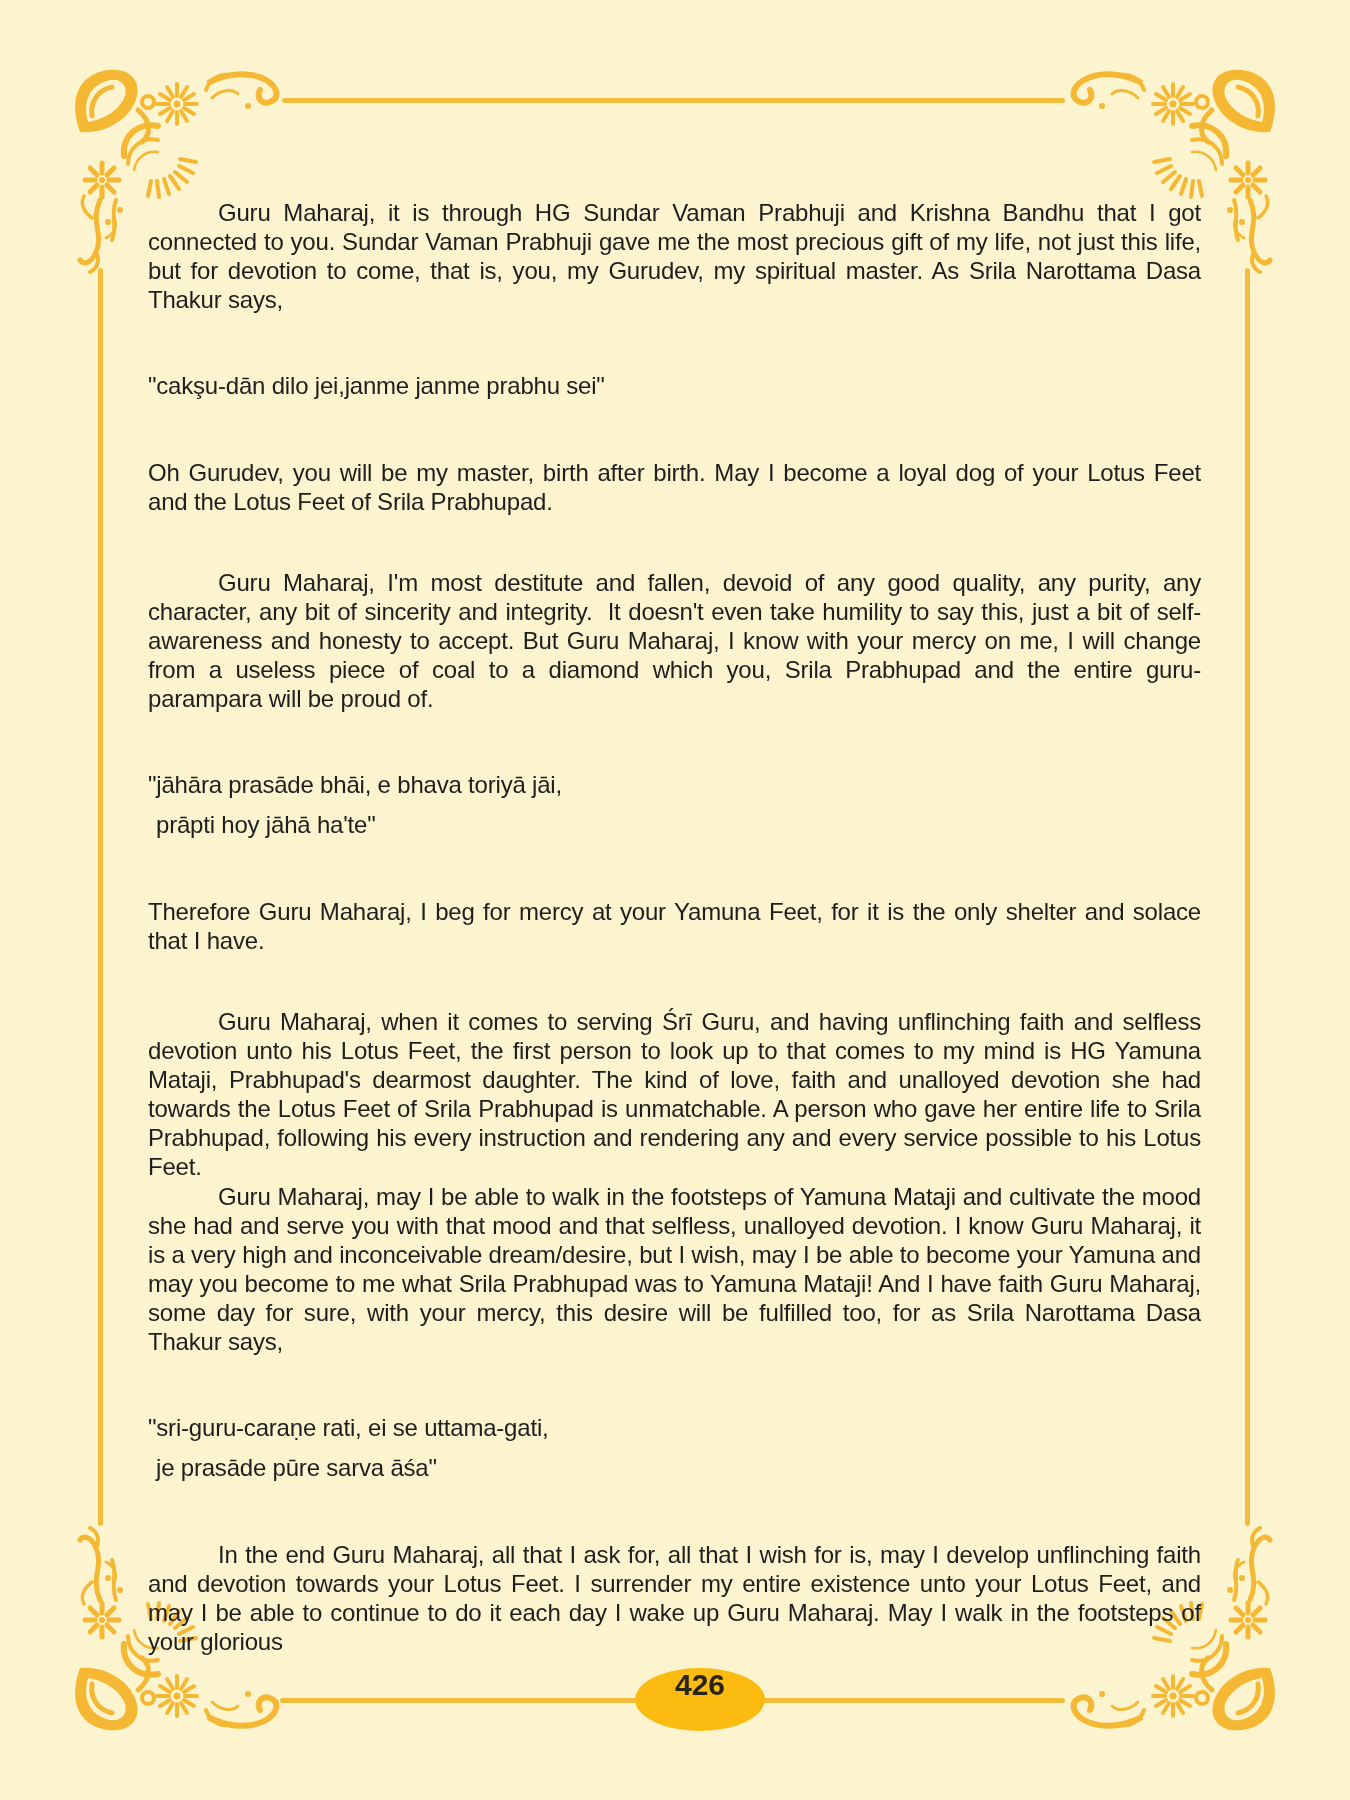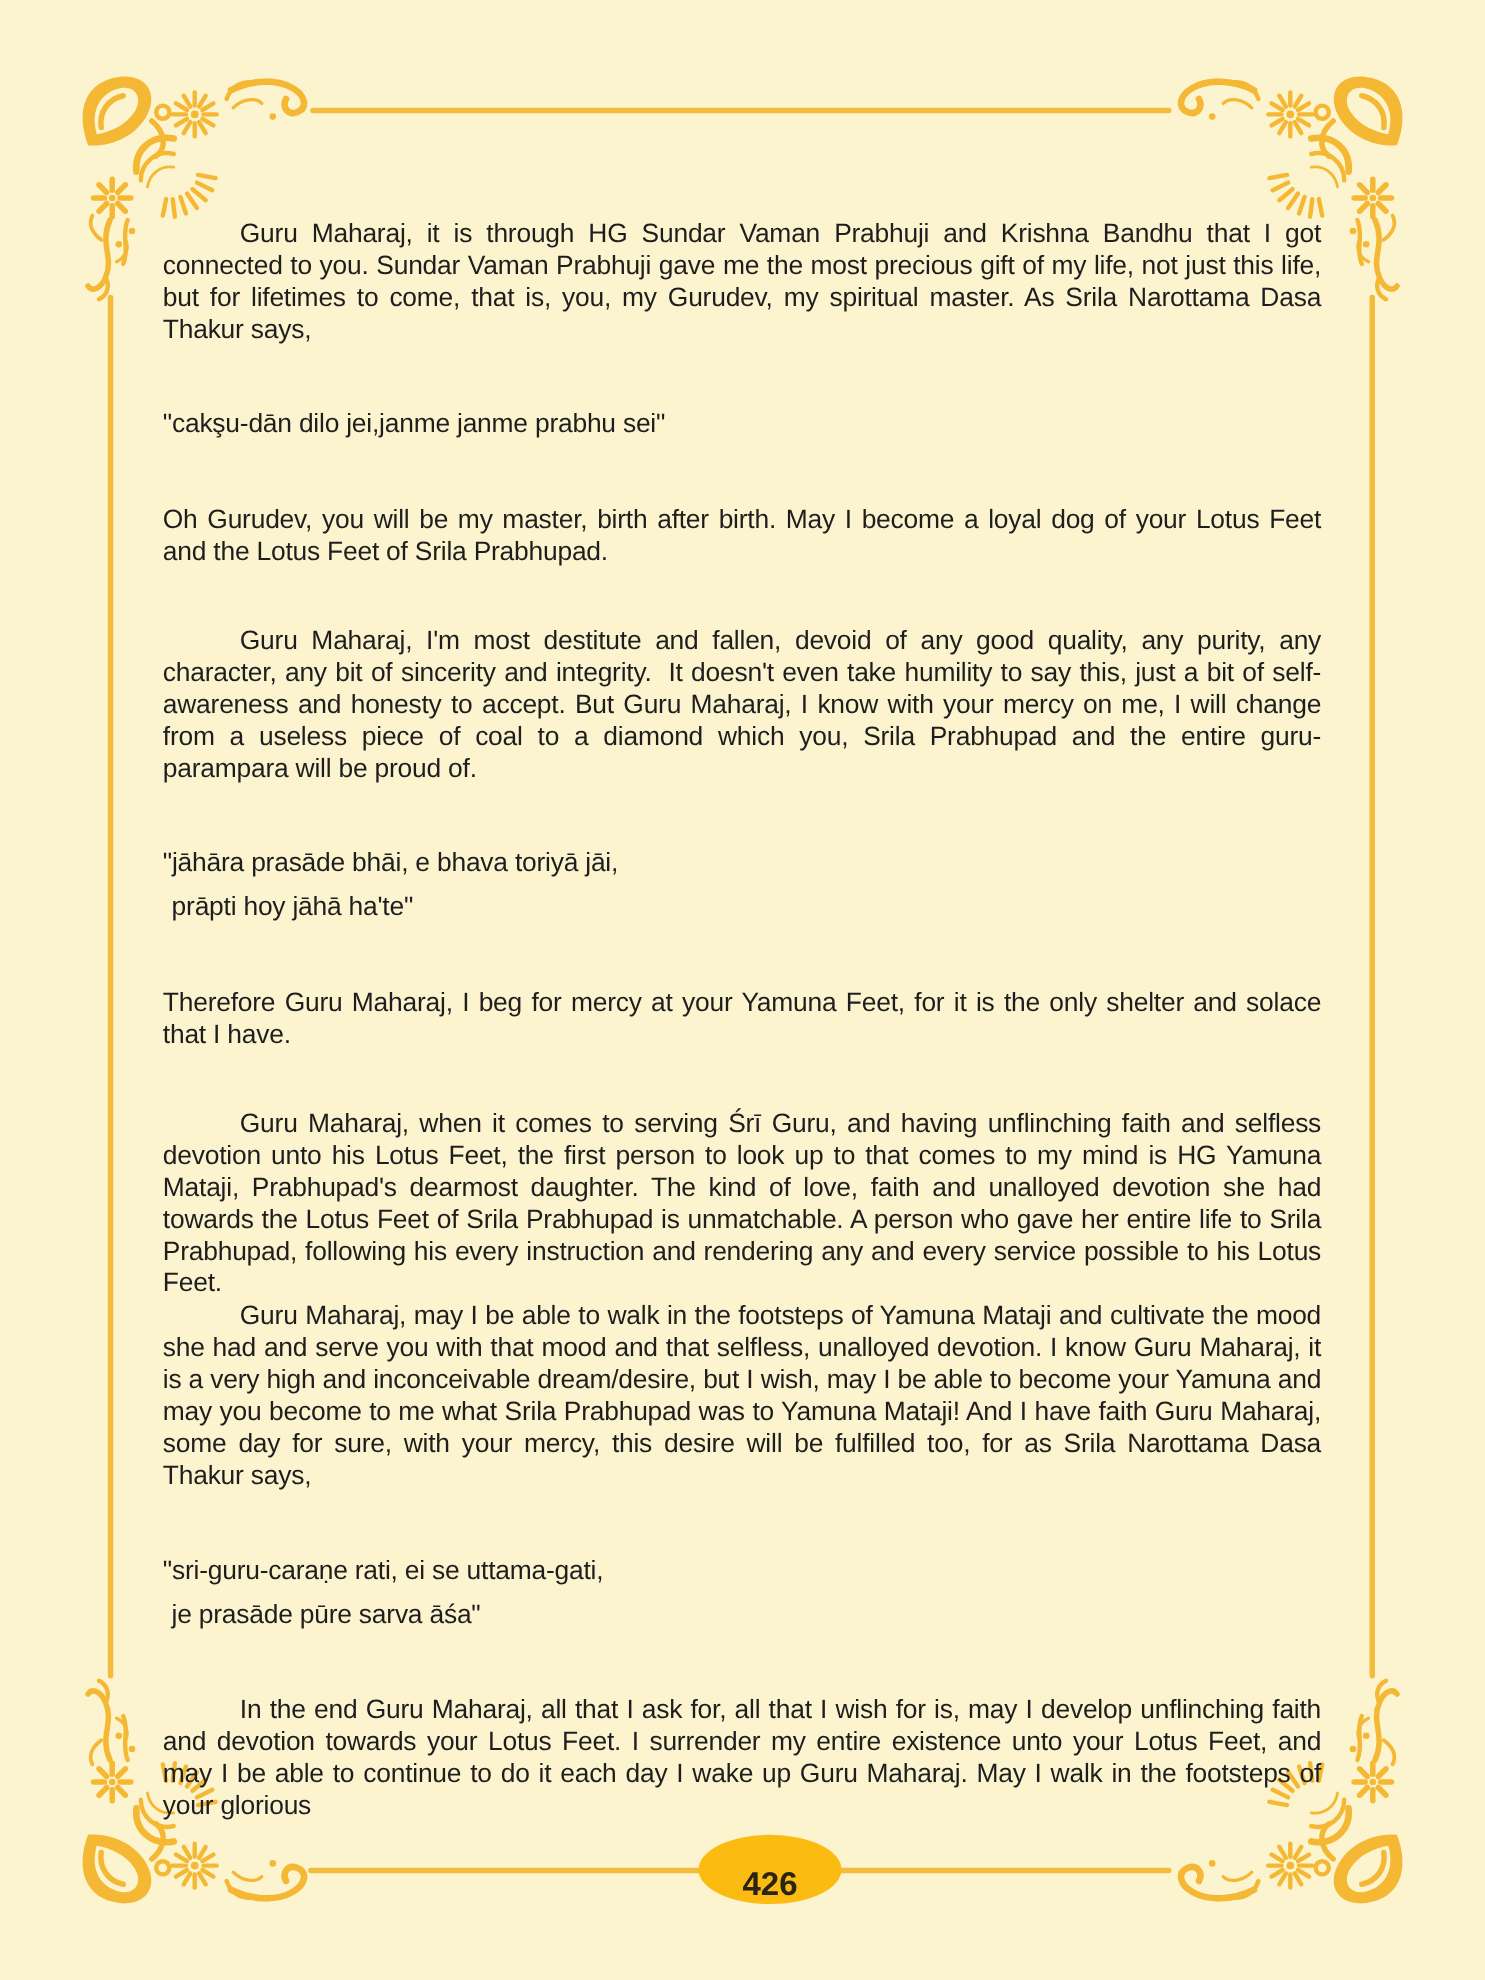--- a/index.html
+++ b/index.html
@@ -32,21 +32,21 @@
     margin:0 0 52px 0;
   }
   .para.indent{text-indent:70px;}
   .para.tight{margin-bottom:1px;}
   .verse{font-size:24px;line-height:40px;letter-spacing:-0.2px;margin:0 0 52px 0;}
   .verse .vline2{padding-left:8px;}
   
   .page-number-badge{
     position:absolute;left:635px;top:1668px;width:130px;height:63px;
     border-radius:50%;background:#FBBB10;
-    display:flex;align-items:flex-end;justify-content:center;
+    display:flex;align-items:flex-start;justify-content:center;
     font-size:30px;font-weight:600;color:#2A2416;
   }
 </style>
 </head>
 <body>
 
 <div class="page">
 
   <svg width="0" height="0" style="position:absolute">
     <defs>
@@ -130,21 +130,21 @@
       <use href="#orn"></use>
     </svg>
   <svg class="corner bl" viewBox="0 0 230 230">
       <use href="#orn"></use>
     </svg>
   <svg class="corner br" viewBox="0 0 230 230">
       <use href="#orn"></use>
     </svg>
 
   <div class="text-area">
-    <p class="para indent">Guru Maharaj, it is through HG Sundar Vaman Prabhuji and Krishna Bandhu that I got connected to you. Sundar Vaman Prabhuji gave me the most precious gift of my life, not just this life, but for lifetimes to come, that is, you, my Gurudev, my spiritual master. As Srila Narottama Dasa Thakur says,</p>
+    <p class="para indent">Guru Maharaj, it is through HG Sundar Vaman Prabhuji and Krishna Bandhu that I got connected to you. Sundar Vaman Prabhuji gave me the most precious gift of my life, not just this life, but for devotion to come, that is, you, my Gurudev, my spiritual master. As Srila Narottama Dasa Thakur says,</p>
     <div class="verse">
       <div>"cakşu-dān dilo jei,janme janme prabhu sei"</div>
     </div>
     <p class="para">Oh Gurudev, you will be my master, birth after birth. May I become a loyal dog of your Lotus Feet and the Lotus Feet of Srila Prabhupad.</p>
     <p class="para indent">Guru Maharaj, I'm most destitute and fallen, devoid of any good quality, any purity, any character, any bit of sincerity and integrity.&nbsp; It doesn't even take humility to say this, just a bit of self-awareness and honesty to accept. But Guru Maharaj, I know with your mercy on me, I will change from a useless piece of coal to a diamond which you, Srila Prabhupad and the entire guru-parampara will be proud of.</p>
     <div class="verse">
       <div>"jāhāra prasāde bhāi, e bhava toriyā jāi,</div>
       <div class="vline2">prāpti hoy jāhā ha'te"</div>
     </div>
     <p class="para">Therefore Guru Maharaj, I beg for mercy at your Yamuna Feet, for it is the only shelter and solace that I have.</p>

